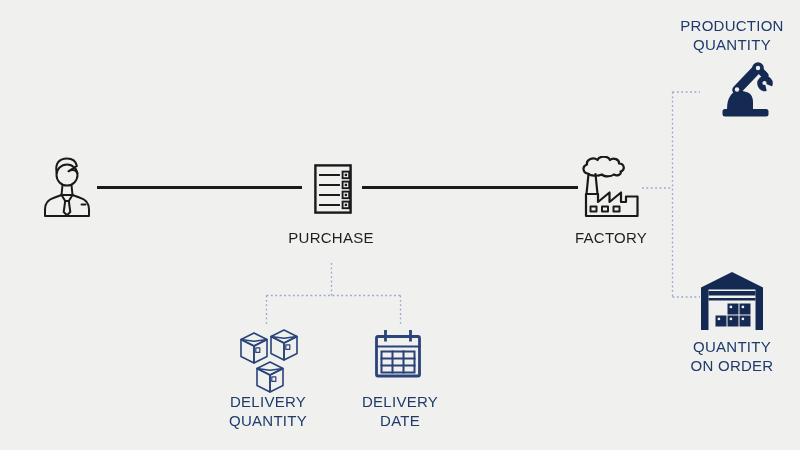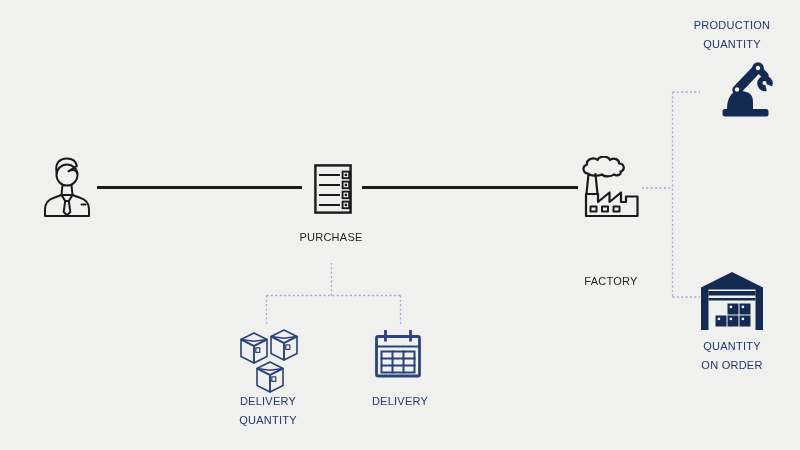--- a/index.html
+++ b/index.html
@@ -4,21 +4,21 @@
 <style>
   html,body{margin:0;padding:0;background:#f0f0ef;}
   .canvas{
     position:relative;width:800px;height:450px;background:#f0f0ef;overflow:hidden;
     font-family:"Liberation Sans", sans-serif;
   }
   .connectors{position:absolute;left:0;top:0;}
   .icon{position:absolute;}
   .lbl{
     position:absolute;
-    font-size:11px;line-height:19px;letter-spacing:0.25px;
+    font-size:15px;line-height:19px;letter-spacing:0.25px;
     text-align:center;white-space:nowrap;
     transform:translateX(-50%);
   }
   .lbl-black{color:#1f1f1f;}
   .lbl-navy{color:#1d3a6b;}
 </style>
 </head>
 <body>
 
 <div class="canvas">
@@ -69,21 +69,21 @@
       <path d="M10.5,38 L12.5,18 M19.5,18 L21.5,38"></path>
       <path d="M12,17.5 C7,17 5.5,10.5 11,8.5 C10,3.5 17.5,0.5 21.5,4 C23.5,-0.5 32,-0.5 34,4 C37.5,1 43.5,3.5 43,7.5 C48.5,7.5 49.5,14 44.5,15.5 C46,18.5 41,20.5 38,18.5 C35,21 28,21 26,18.5 C22,20.5 14,20 12,17.5 Z"></path>
       <path d="M10,60 V38 H22 V46 L33.5,36.5 V46 L45,36.5 V46 H50 V40.5 H61.5 V60 Z"></path>
       <g stroke-width="2">
         <rect x="14.5" y="50.5" width="6" height="5"></rect>
         <rect x="26" y="50.5" width="6" height="5"></rect>
         <rect x="37.5" y="50.5" width="6" height="5"></rect>
       </g>
     </svg>
   </div>
-  <div class="lbl lbl-black" style="left:611px;top:228px;margin-top:44px;">FACTORY</div>
+  <div class="lbl lbl-black" style="left:611px;top:228px;">FACTORY</div>
 
   <div class="lbl lbl-navy" style="left:732px;top:16px;">
     <div>PRODUCTION</div>
     <div>QUANTITY</div>
   </div>
   <div class="icon" style="left:721px;top:56px;">
     <svg width="52" height="62" viewBox="0 0 52 62">
       <g fill="#152a52" stroke="none">
         <path d="M6,53 Q6,37 18,34 L27,36.5 Q32,39 32,46 V53 Z"></path>
         <rect x="1.5" y="53" width="46" height="7.5" rx="2.5"></rect>
@@ -156,15 +156,16 @@
       <path d="M2.5,16.5 H45.5" stroke-width="2.2"></path>
       <g stroke-width="2">
         <rect x="7.5" y="21.5" width="33" height="21"></rect>
         <path d="M18.5,21.5 V42.5 M29.5,21.5 V42.5"></path>
         <path d="M7.5,28.5 H40.5 M7.5,35.5 H40.5"></path>
       </g>
     </svg>
   </div>
   <div class="lbl lbl-navy" style="left:400px;top:392px;">
     <div>DELIVERY</div>
+    <div>DATE</div>
   </div>
 
 </div>
 
 </body></html>

